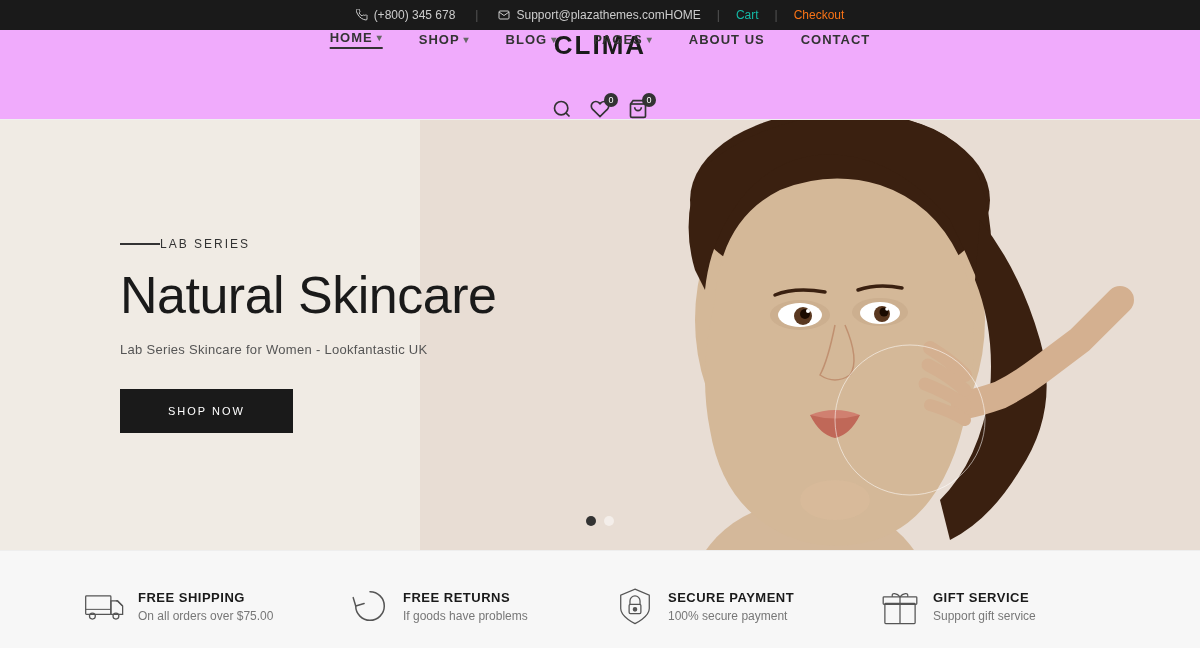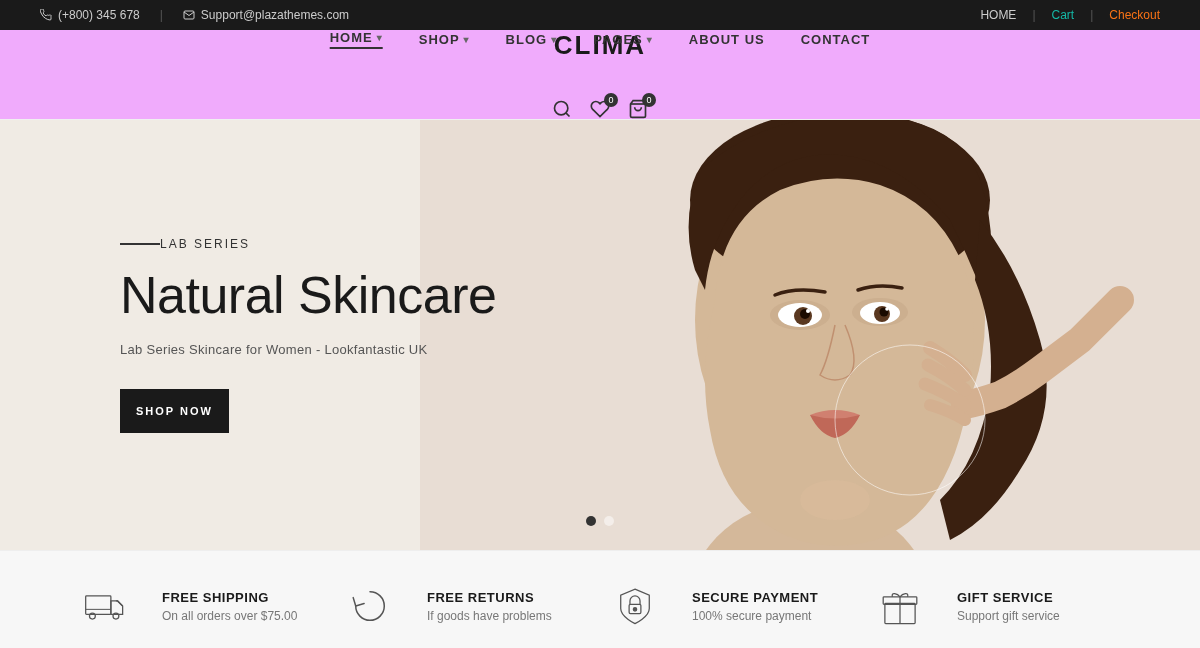--- a/index.html
+++ b/index.html
@@ -6,21 +6,21 @@
     body { font-family: 'Helvetica Neue', Arial, sans-serif; background: #fff; width: 1200px; overflow-x: hidden; }
 
     
     .top-bar {
       background: #1a1a1a;
       color: #ccc;
       font-size: 12px;
       padding: 8px 40px;
       display: flex;
       align-items: center;
-      justify-content: space-between;
+      justify-content: center;
     }
     .top-bar-left { display: flex; align-items: center; gap: 20px; }
     .top-bar-left span { display: flex; align-items: center; gap: 6px; }
     .top-bar-right { display: flex; align-items: center; gap: 16px; }
     .top-bar-right a { color: #ccc; text-decoration: none; font-size: 12px; }
     .top-bar-divider { color: #555; }
 
     
     .header {
       background: #f0abfc;
@@ -156,24 +156,24 @@
       color: #555;
       margin-bottom: 32px;
       letter-spacing: 0.3px;
       margin-top: 16px;
     }
     .hero-btn {
       display: inline-block;
       background: #1a1a1a;
       color: #fff;
       font-size: 11px;
-      font-weight: 700;
+      font-weight: 400;
       letter-spacing: 2px;
       text-transform: uppercase;
-      padding: 16px 16px;
+      padding: 16px 48px;
       text-decoration: none;
       cursor: pointer;
       border: none;
     }
 
     
     .hero-dots {
       position: absolute;
       bottom: 24px;
       left: 50%;
@@ -197,21 +197,21 @@
       background: #f7f7f7;
       padding: 30px 80px;
       display: grid;
       grid-template-columns: repeat(4, 1fr);
       gap: 20px;
       border-top: 1px solid #eee;
     }
     .feature-item {
       display: flex;
       align-items: center;
-      gap: 32px;
+      gap: 8px;
     }
     .feature-icon {
       width: 50px;
       height: 50px;
       flex-shrink: 0;
       display: flex;
       align-items: center;
       justify-content: center;
     }
     .feature-icon svg {

